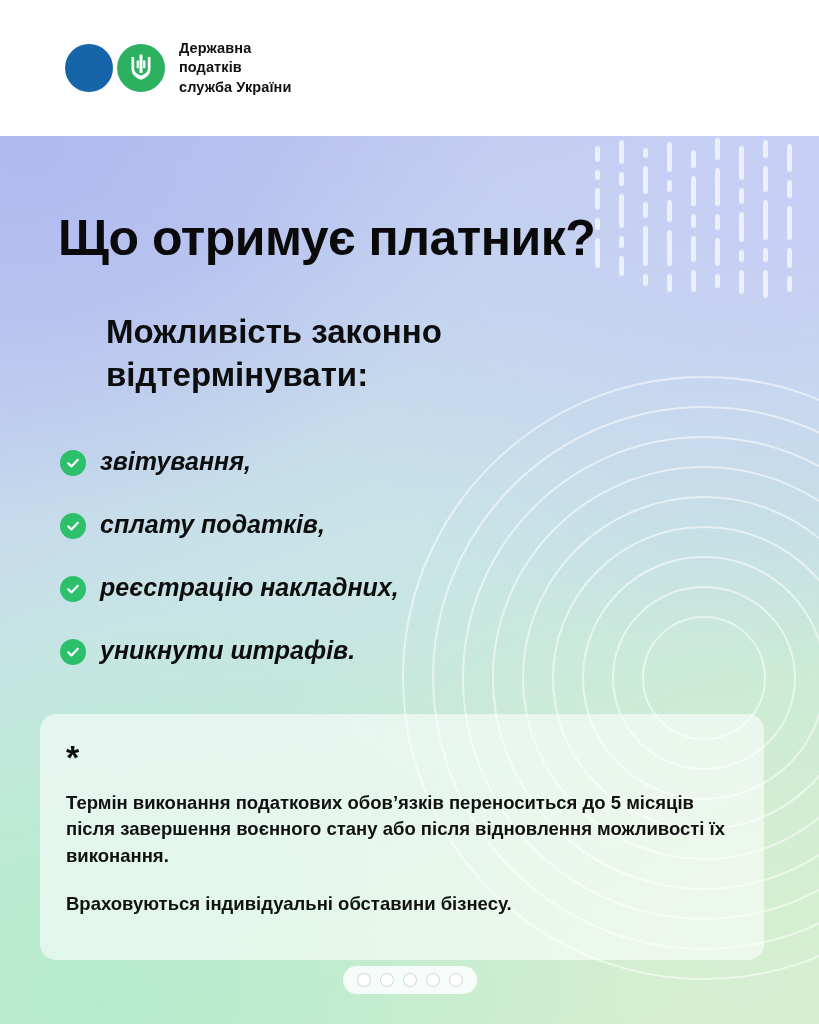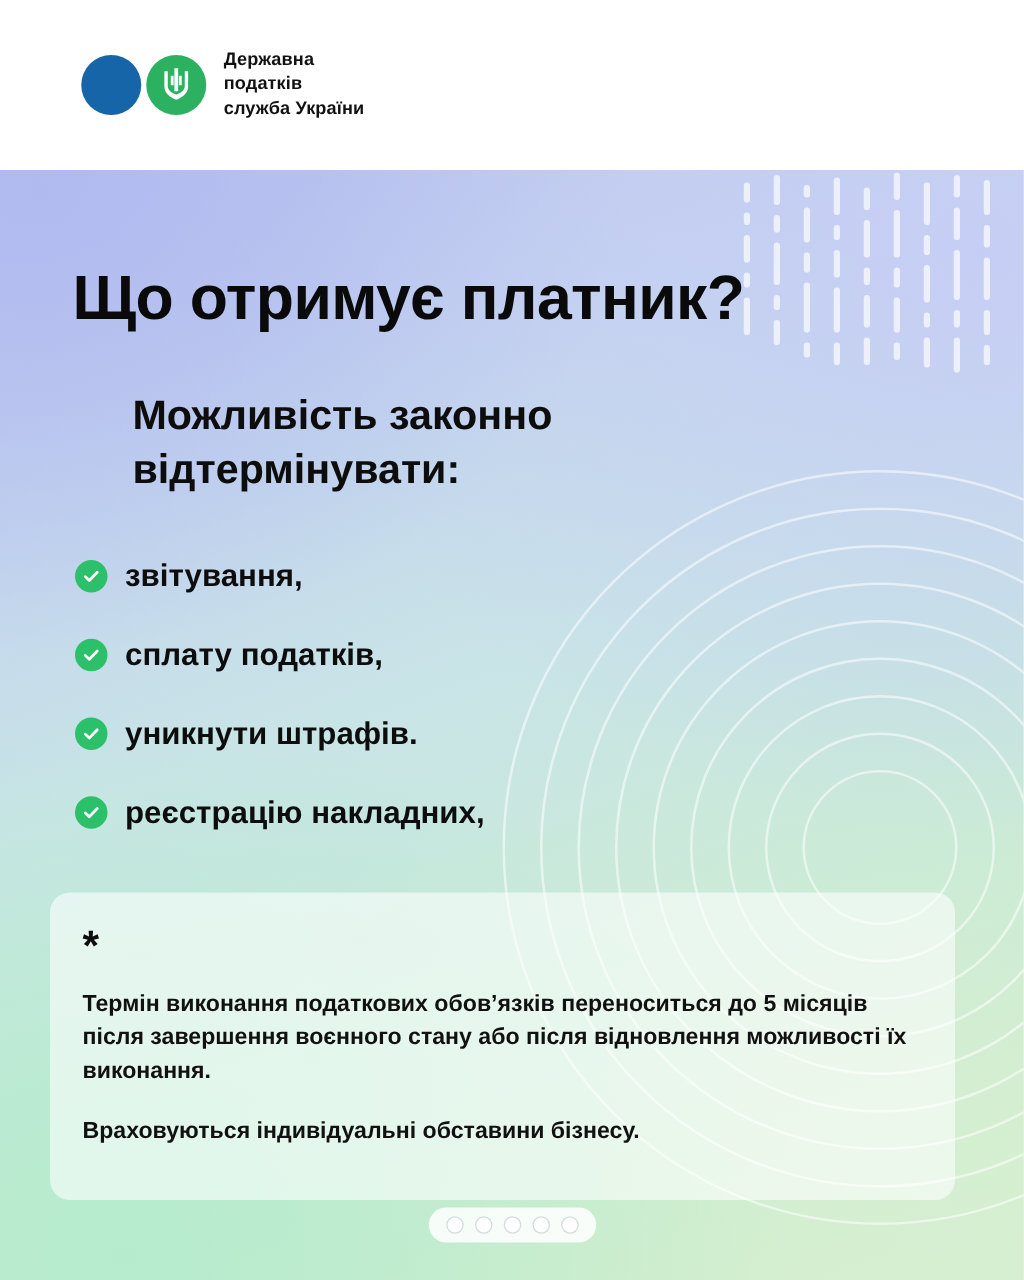--- a/index.html
+++ b/index.html
@@ -133,22 +133,23 @@
   }
 
   .list {
     position: absolute;
     left: 60px;
     top: 310px;
     width: 600px;
   }
   .list-item {
     display: flex;
-    align-items: center;
+    align-items: flex-end;
     margin-bottom: 33px;
+    font-style: italic;
   }
   .check {
     width: 26px;
     height: 26px;
     border-radius: 50%;
     background: #2cc06a;
     display: flex;
     align-items: center;
     justify-content: center;
     flex: none;
@@ -342,29 +343,29 @@
           </svg>
         </span>
         <span class="list-label">сплату податків,</span>
       </div>
       <div class="list-item">
         <span class="check">
           <svg width="16" height="16" viewBox="0 0 16 16" aria-hidden="true">
             <path d="M3.2 8.3 L6.4 11.4 L12.8 4.8" fill="none" stroke="#ffffff" stroke-width="2.2" stroke-linecap="round" stroke-linejoin="round"></path>
           </svg>
         </span>
-        <span class="list-label">уникнути штрафів.</span>
+        <span class="list-label">реєстрацію накладних,</span>
       </div>
       <div class="list-item">
         <span class="check">
           <svg width="16" height="16" viewBox="0 0 16 16" aria-hidden="true">
             <path d="M3.2 8.3 L6.4 11.4 L12.8 4.8" fill="none" stroke="#ffffff" stroke-width="2.2" stroke-linecap="round" stroke-linejoin="round"></path>
           </svg>
         </span>
-        <span class="list-label">реєстрацію накладних,</span>
+        <span class="list-label">уникнути штрафів.</span>
       </div>
     </div>
 
     <div class="note">
       <div class="asterisk">*</div>
       <p class="note-p">Термін виконання податкових обов’язків переноситься до 5 місяців після завершення воєнного стану або після відновлення можливості їх виконання.</p>
       <p class="note-p">Враховуються індивідуальні обставини бізнесу.</p>
     </div>
 
     <div class="pager">

